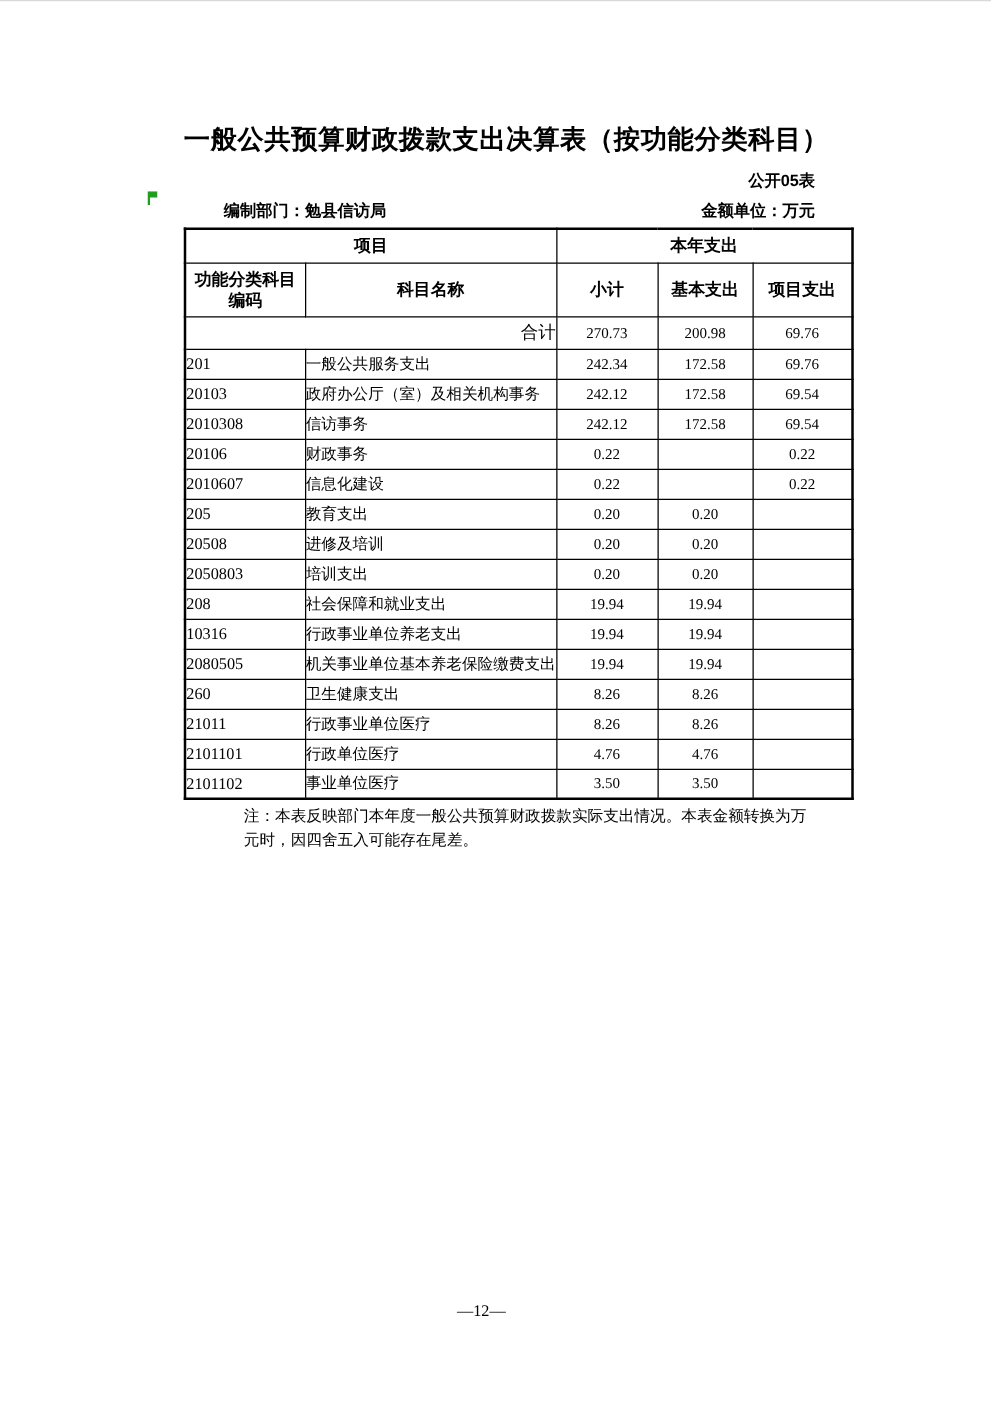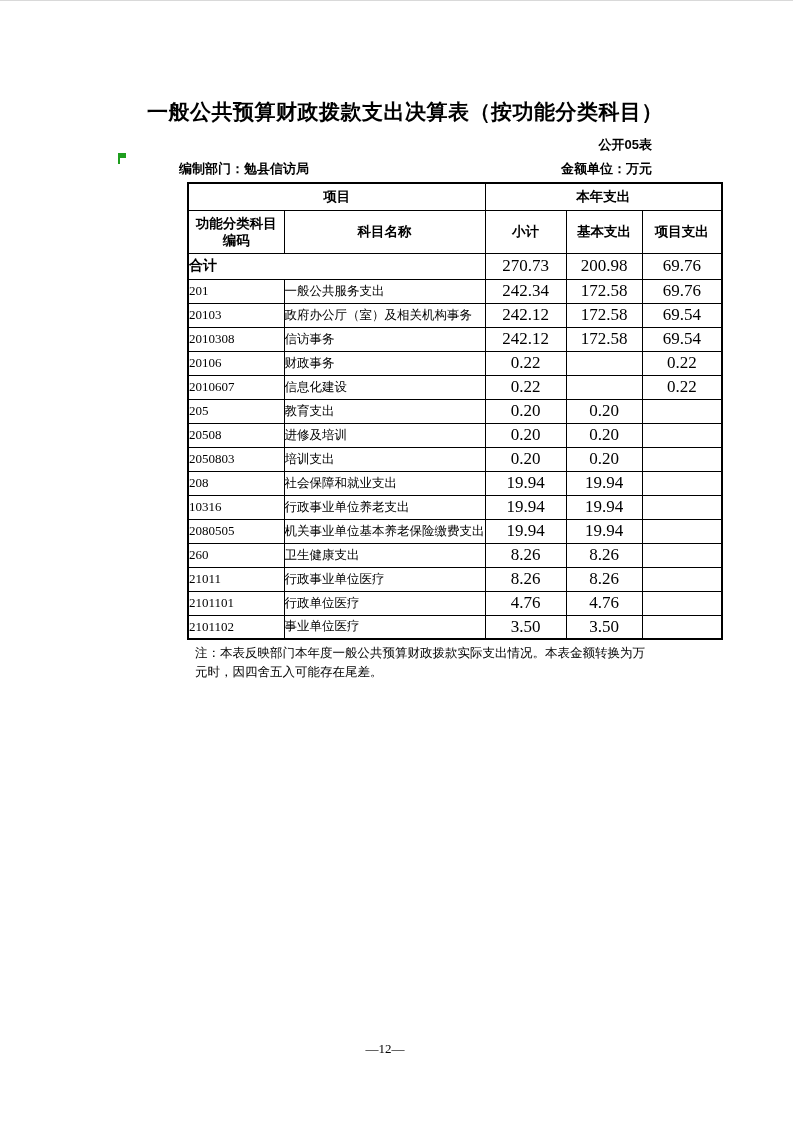--- a/index.html
+++ b/index.html
@@ -45,49 +45,48 @@
   .flag-marker {
     position:absolute; left:0px; top:152px;
     width:8px; height:11px;
   }
   table.budget {
     margin-top:5px;
     border-collapse:collapse;
     table-layout:fixed;
     width:534px;
     border:2px solid #000;
-    margin-left:40px;
   }
   table.budget th, table.budget td {
     border:1px solid #000;
     padding:0;
     overflow:hidden;
   }
   .hdr1 th { height:27px; }
   .hdr2 th { height:43px; border-bottom:2px solid #000; }
   th {
     font-family:"Liberation Sans", sans-serif;
     font-weight:bold;
     font-size:13.5px;
     text-align:center;
     vertical-align:middle;
     line-height:17px;
   }
   tr.total-row { height:26px; }
   tr.total-row .total-label {
     font-family:"Liberation Sans", sans-serif;
-    font-weight:bold;
+    font-weight:normal;
     font-size:14px;
-    text-align:left;
+    text-align:right;
   }
   tr.data-row { height:24px; }
   td { font-size:13px; vertical-align:middle; }
   td.cell-code  { text-align:left; padding-left:4px; font-size:13px; white-space:nowrap; }
   td.cell-name  { text-align:left; padding-left:5px; font-size:12.5px; white-space:nowrap; }
-  td.cell-num   { text-align:center; font-size:17px; white-space:nowrap; }
+  td.cell-num   { text-align:center; font-size:12px; white-space:nowrap; }
   .note {
     margin-top:4px;
     font-size:12.5px;
     line-height:19px;
     text-align:left;
     margin-left:48px;
   }
   .page-number {
     position:absolute; left:0; width:534px; top:1040px;
     text-align:center;

